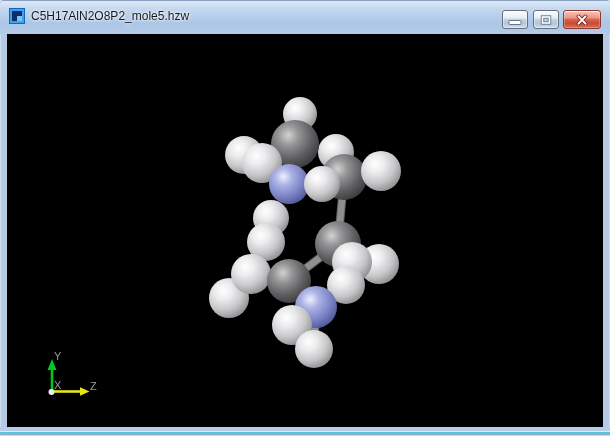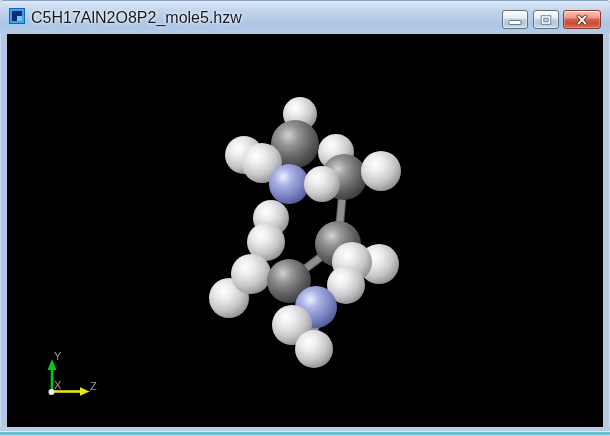--- a/index.html
+++ b/index.html
@@ -17,21 +17,21 @@
     position:absolute;left:9px;top:7px;width:16px;height:16px;
     background:#3da2ef;box-sizing:border-box;border:1px solid #1565b8;
   }
   .title-icon .ic-inner{
     position:absolute;left:2px;top:2px;width:10px;height:10px;background:#0c2e68;
   }
   .title-icon .ic-notch{
     position:absolute;right:2px;bottom:2px;width:5px;height:5px;background:#7cc4f2;
   }
   .title-text{
-    position:absolute;left:31px;top:8px;font-size:16px;color:#15191e;white-space:nowrap;
+    position:absolute;left:31px;top:8px;font-size:12px;color:#15191e;white-space:nowrap;
     text-shadow:0 0 4px rgba(255,255,255,.95),0 0 2px rgba(255,255,255,.9);
   }
   .win-buttons{position:absolute;top:9px;right:9px;display:flex;}
   .btn{
     position:relative;height:19px;box-sizing:border-box;border-radius:3px;cursor:default;
     border:1px solid #63717f;
     background:linear-gradient(to bottom,#fbfdfe 0%,#e5eef6 40%,#c3d3e2 50%,#b3c6d8 72%,#cfdeec 100%);
     box-shadow:inset 0 1px 0 rgba(255,255,255,.9), inset 0 0 0 1px rgba(255,255,255,.4);
   }
   .btn-min{width:26px;margin-right:5px;}

